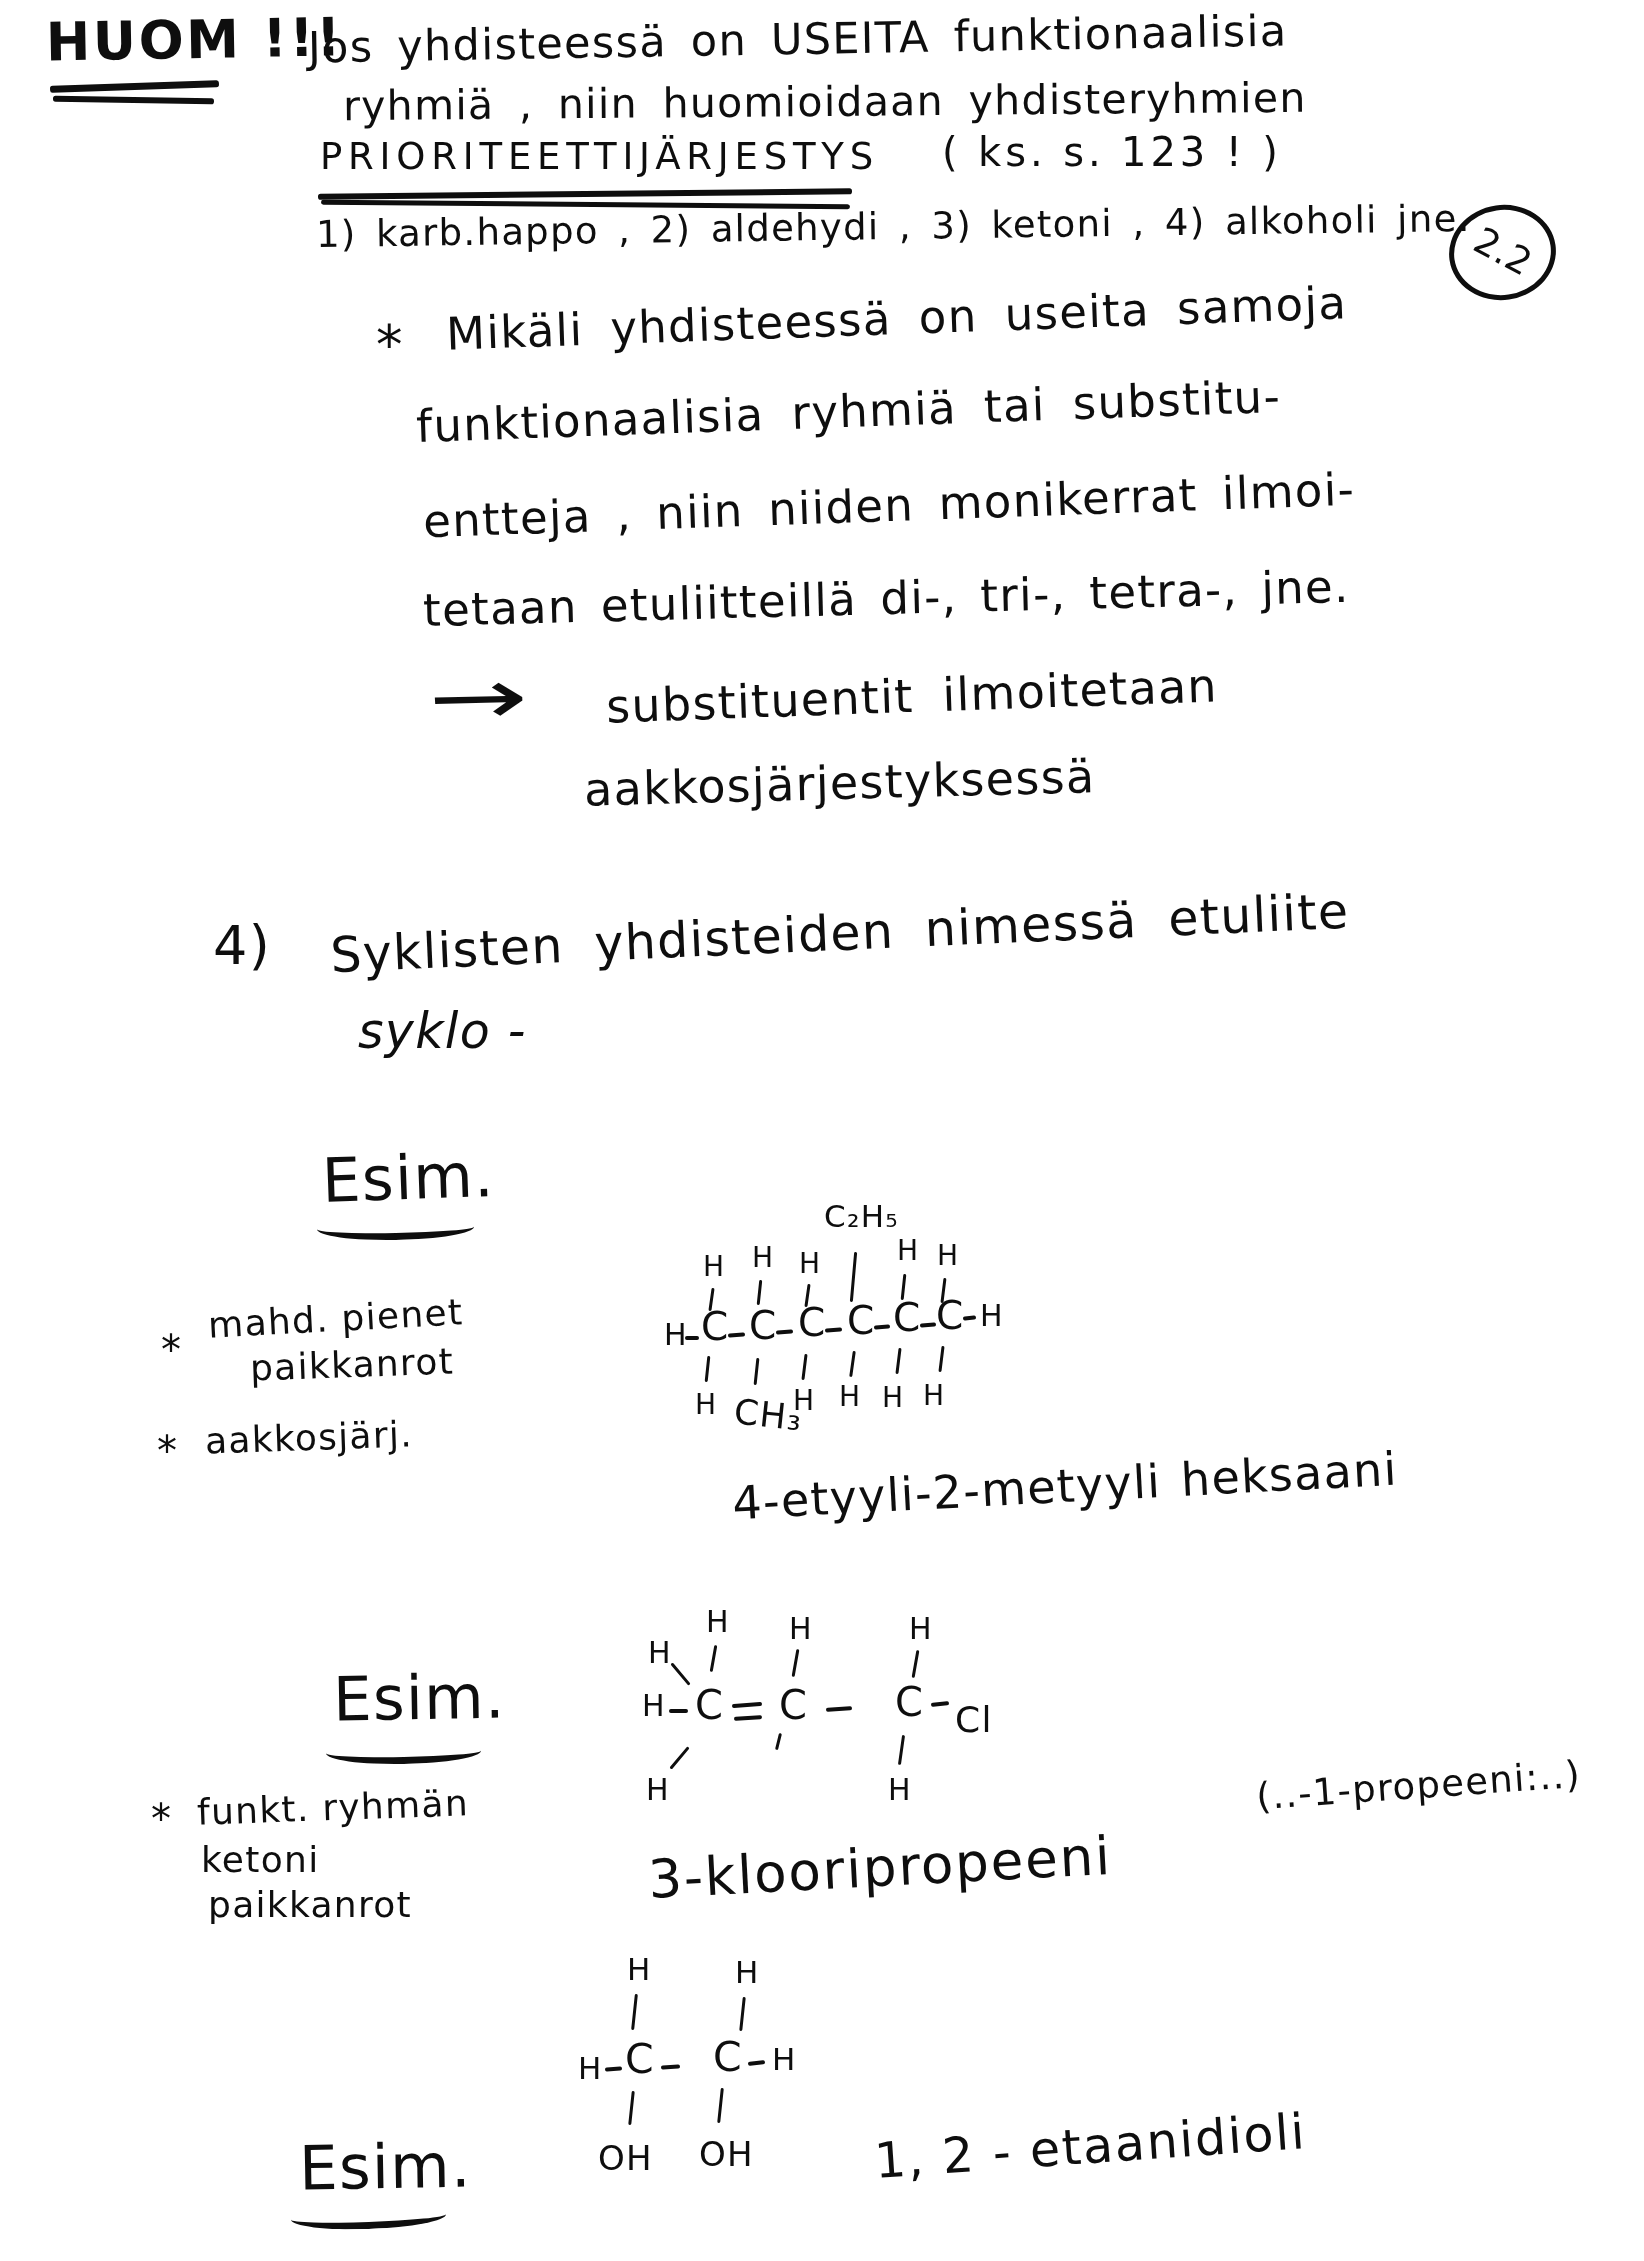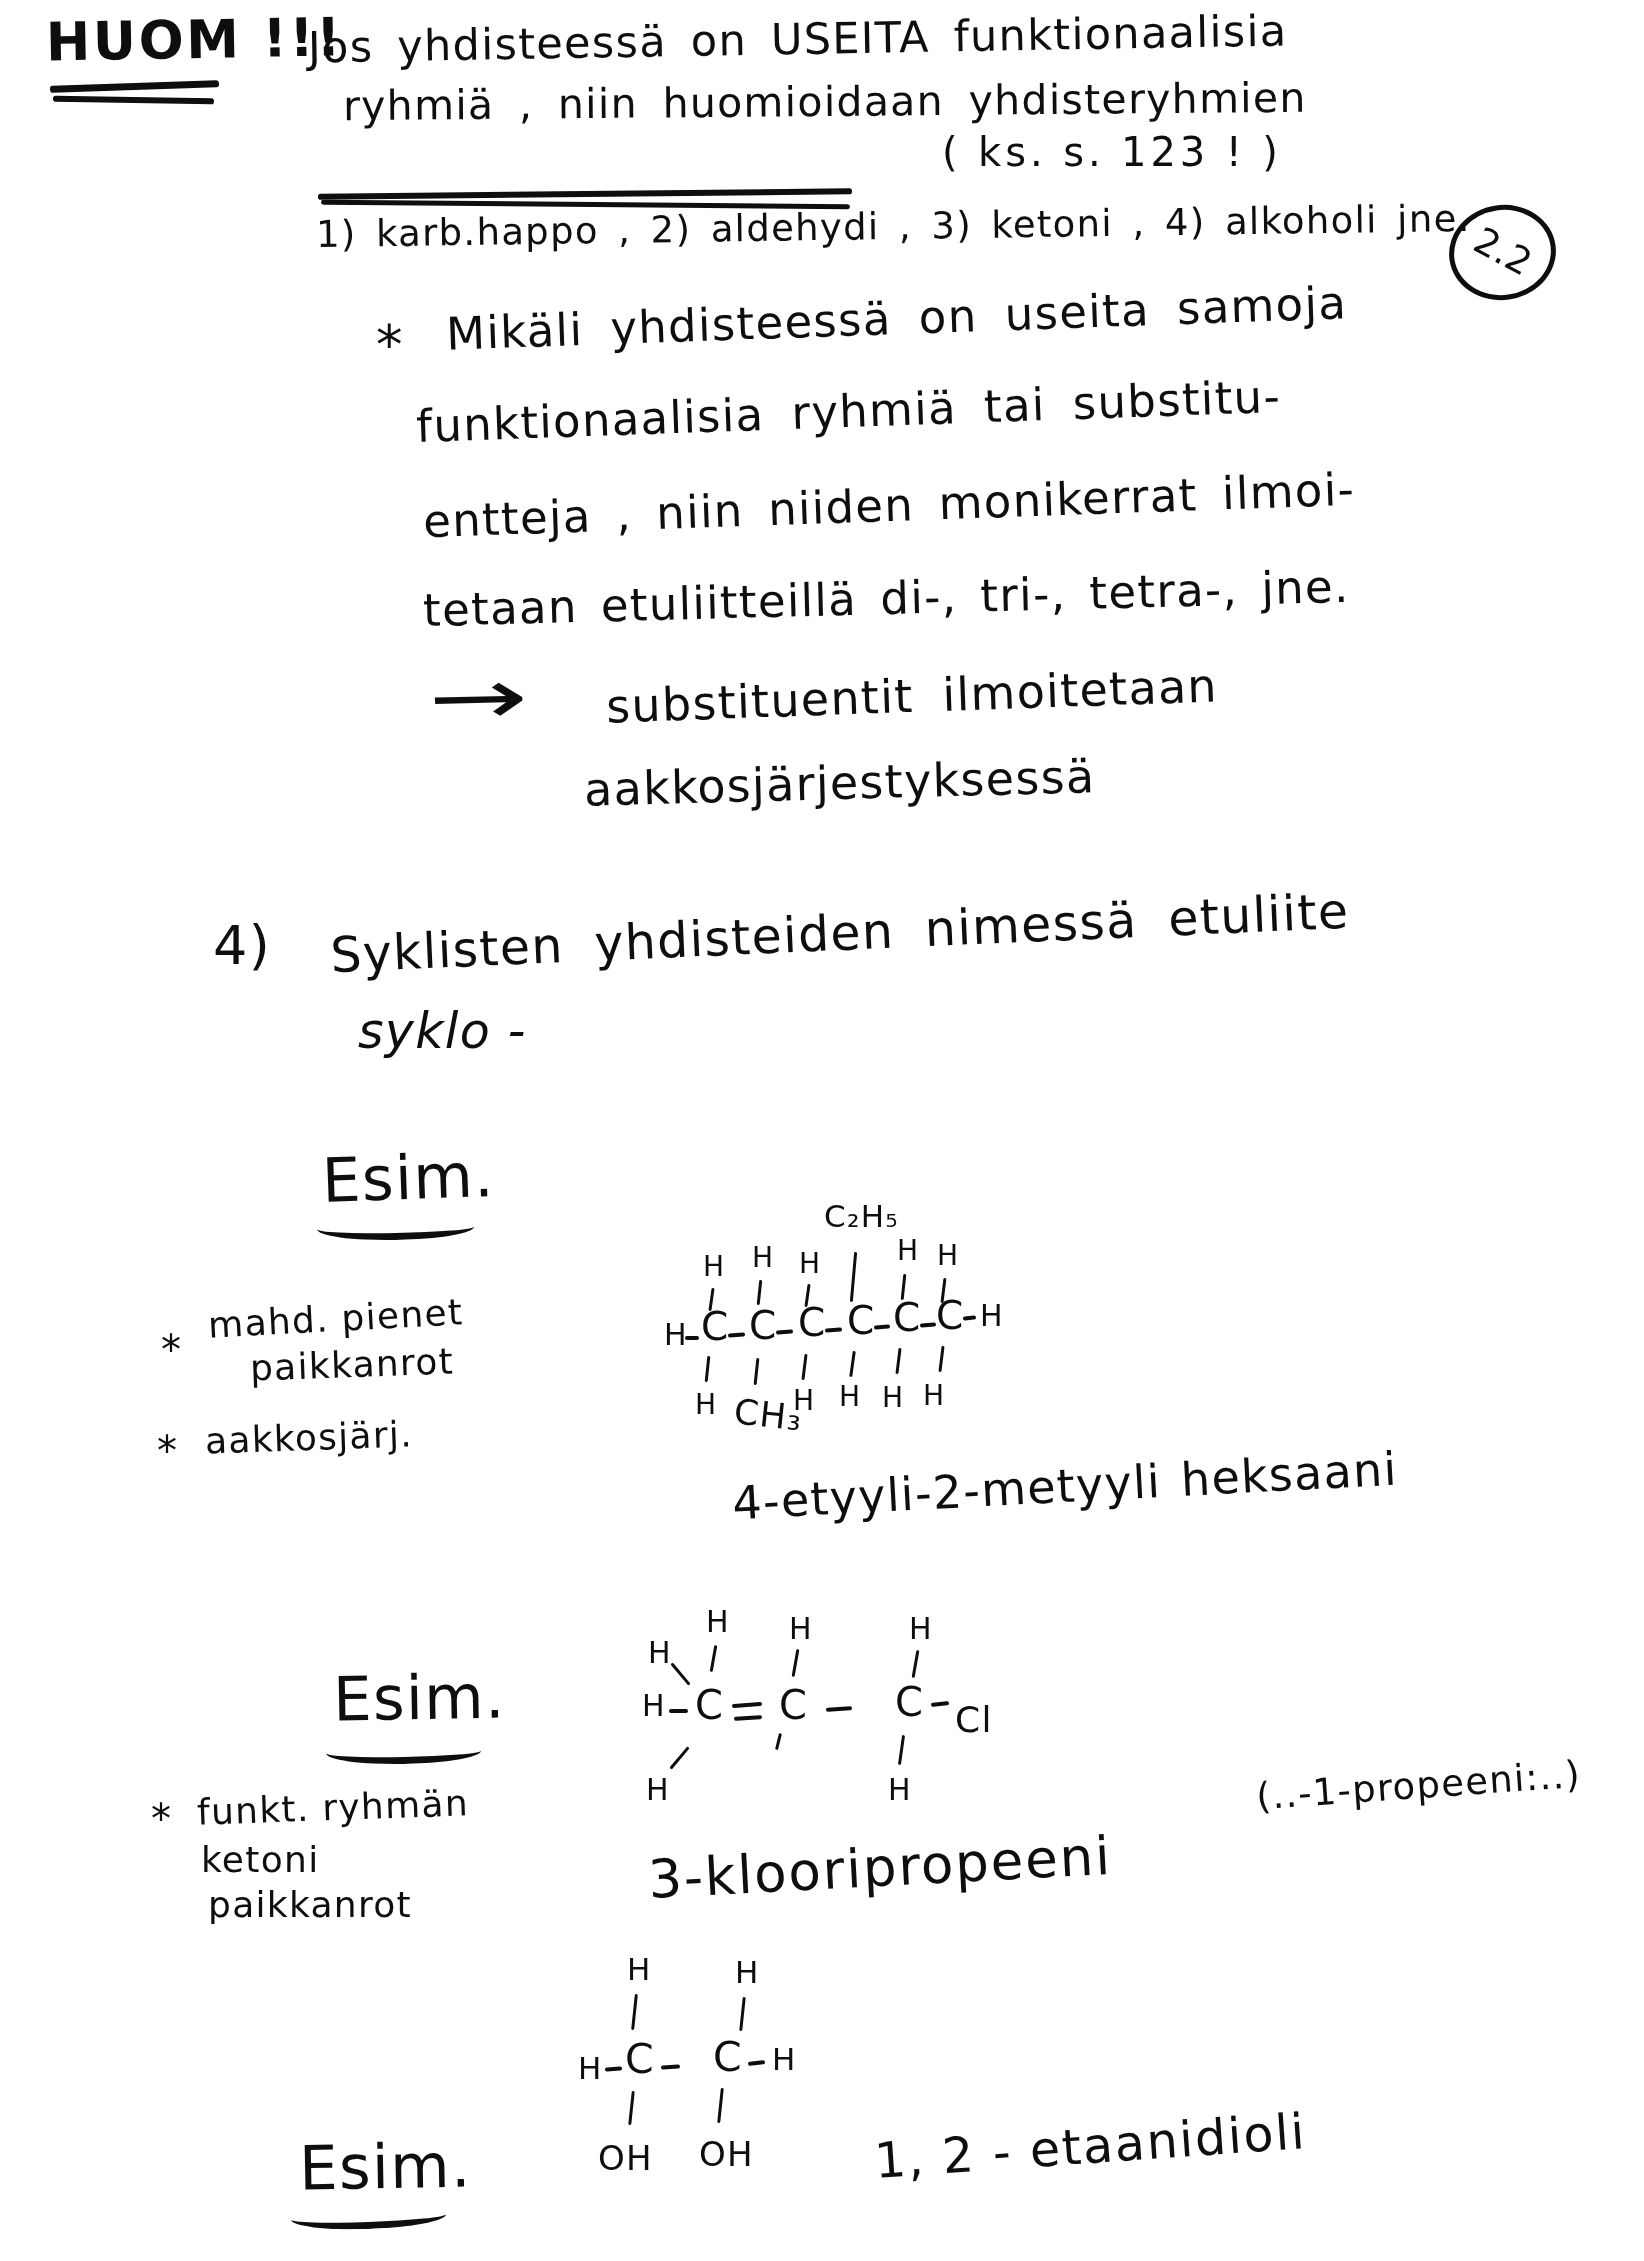--- a/index.html
+++ b/index.html
@@ -27,20 +27,21 @@
 <body>
 
 <div id="paper">
 
   <div class="hw" style="left:46px;top:11.6px;font-size:53px;font-weight:600;letter-spacing:2.6px;transform:rotate(-1deg);">HUOM !!!</div>
   <div class="stroke" style="left:50px;top:83px;width:169px;height:7px;transform:rotate(-2deg);"></div>
   <div class="stroke" style="left:53px;top:97px;width:161px;height:5.8px;transform:rotate(1deg);"></div>
 
   <div class="hw" style="left:308px;top:17px;font-size:43px;transform:rotate(-1deg);word-spacing:9px;">Jos yhdisteessä on USEITA funktionaalisia</div>
   <div class="hw" style="left:343px;top:81px;font-size:41px;transform:rotate(-0.5deg);word-spacing:10.3px;">ryhmiä , niin huomioidaan yhdisteryhmien</div>
+  <div class="hw" style="left:320px;top:138px;font-size:37px;letter-spacing:5.8px;">PRIORITEETTIJÄRJESTYS</div>
   <div class="stroke" style="left:318px;top:191px;width:534px;height:5.8px;transform:rotate(-0.6deg);"></div>
   <div class="stroke" style="left:321px;top:202px;width:529px;height:5.2px;transform:rotate(0.5deg);"></div>
   <div class="hw" style="left:942px;top:131px;font-size:40px;letter-spacing:3.9px;">( ks.  s.  123 ! )</div>
   <div class="hw" style="left:316px;top:208px;font-size:37px;transform:rotate(-0.8deg);word-spacing:6.4px;">1) karb.happo ,  2) aldehydi ,  3) ketoni ,  4) alkoholi  jne.</div>
 
   <div class="circ" style="left:1449px;top:205px;width:97px;height:85px;transform:rotate(-8deg);">
     <span class="hw" style="position:static;font-size:37px;transform:rotate(36deg);letter-spacing:0;">2.2</span>
   </div>
 
   <div class="hw" style="left:376px;top:317px;font-size:53px;">*</div>

